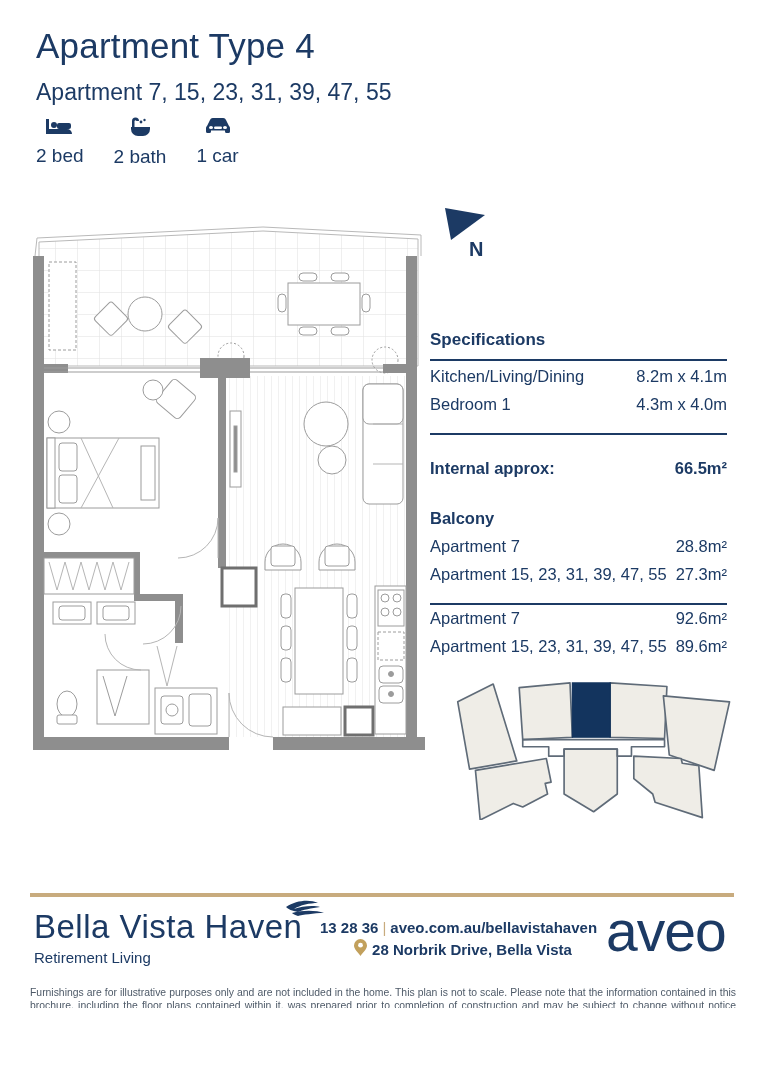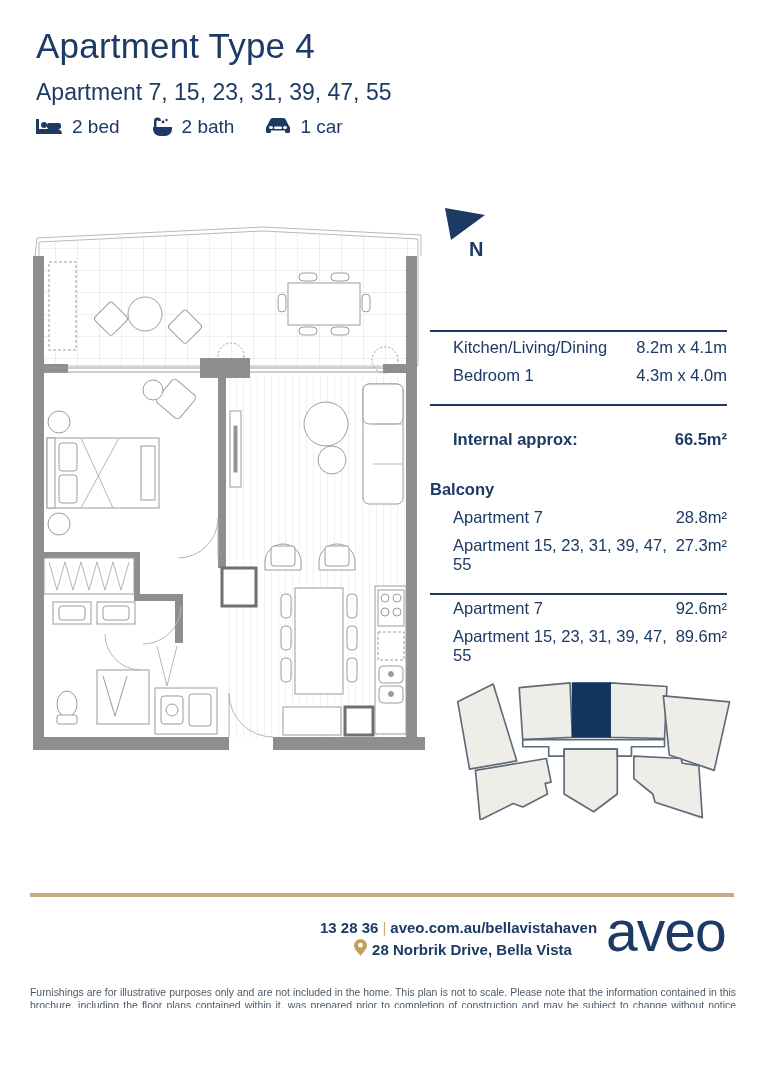--- a/index.html
+++ b/index.html
@@ -2,31 +2,31 @@
 <html><head>
 <meta charset="utf-8">
 <style>
   html,body{margin:0;padding:0;background:#ffffff;}
   .page{position:relative;width:764px;height:1008px;background:#ffffff;overflow:hidden;
         font-family:"Liberation Sans", sans-serif;color:#1c3a64;}
   
   .title{position:absolute;left:36px;top:26px;font-size:35px;font-weight:500;letter-spacing:.2px;}
   .subtitle{position:absolute;left:36px;top:79px;font-size:23px;font-weight:400;text-align:center;}
   .features{position:absolute;left:36px;top:116px;display:flex;gap:30px;align-items:center;font-size:19px;}
-  .feature{display:flex;align-items:center;gap:8px;}
+  .feature{display:flex;align-items:center;gap:8px;flex-direction:column;}
   .feature svg{display:block;}
   
   .floorplan{position:absolute;left:33px;top:226px;}
   .north{position:absolute;left:443px;top:200px;width:60px;height:66px;}
   .north .nlabel{position:absolute;left:26px;top:38px;font-size:20px;font-weight:bold;}
   
   .specs{position:absolute;left:430px;top:330px;width:297px;font-size:16.5px;}
   .specs .head{font-weight:bold;font-size:17px;padding-bottom:9px;}
   .rule{border:none;border-top:2.5px solid #1c3a64;margin:0;}
-  .spec-row{display:flex;justify-content:space-between;padding:4.5px 0;margin-left:23px;}
+  .spec-row{display:flex;justify-content:space-between;padding:4.5px 0;}
   .spec-row.bold{font-weight:bold;padding:24px 0;}
   .sec-head{font-weight:bold;padding:7px 0 4px 0;}
   .pad-top{padding-top:6px;}
   .pad-bot{padding-bottom:19px;}
   
   .locator{position:absolute;left:452px;top:664px;}
   
   .gold-rule{position:absolute;left:30px;top:893px;width:704px;height:4px;background:#c8ab7e;}
   .brand{position:absolute;left:34px;top:908px;}
   .brand .name{font-size:33px;letter-spacing:.5px;}
@@ -218,20 +218,21 @@
         <circle cx="364" cy="386" r="4"></circle>
       <rect x="345" y="406" width="26" height="28" stroke-dasharray="3,2"></rect>
       <rect x="346" y="440" width="24" height="17" rx="4"></rect>
       <circle cx="358" cy="448" r="2.5" fill="#9c9c9c"></circle>
       <rect x="346" y="460" width="24" height="17" rx="4"></rect>
       <circle cx="358" cy="468" r="2.5" fill="#9c9c9c"></circle>
     </g>
   </svg>
 
   <div class="specs">
+    <div class="head">Specifications</div>
     <hr class="rule">
     <div class="spec-row pad-top">
       <span>Kitchen/Living/Dining</span>
       <span>8.2m x 4.1m</span>
     </div>
     <div class="spec-row pad-bot">
       <span>Bedroom 1</span>
       <span>4.3m x 4.0m</span>
     </div>
     <hr class="rule">
@@ -268,20 +269,30 @@
       <polygon points="18,90 78,80 82,100 77,101 79,110 58,121 50,118 22,132"></polygon>
       <polygon points="93,72 138,72 138,110 118,125 93,110"></polygon>
       <polygon points="152,78 192,80 193,84 207,86 210,130 170,117 168,110 152,97"></polygon>
       <path d="M58,64 H178 V70 H150 V78 H138 V72 H93 V78 H80 V70 H58 z" fill="none"></path>
     </g>
     <polygon points="100,16 132,16 132,62 100,62" fill="#13345e" stroke="#13345e"></polygon>
   </svg>
 
   <div class="gold-rule"></div>
 
+  <div class="brand">
+    <span class="wave">
+      <svg width="60" height="22" viewBox="0 0 60 22">
+        <path d="M14,8 C24,1 38,0 46,4 C38,4 28,6 22,10 C30,7 42,6 48,8 C40,9 30,11 26,13 C20,12 16,10 14,8 z" fill="#1c3a64"></path>
+        <path d="M20,14 C30,11 44,11 52,14 C42,14 30,16 26,17 C23,16 21,15 20,14 z" fill="#1c3a64"></path>
+      </svg>
+    </span>
+    <div class="name">Bella Vista Haven</div>
+    <div class="sub">Retirement Living</div>
+  </div>
 
   <div class="contact">
     <div>
       <span>13 28 36</span><span class="sep">|</span><span>aveo.com.au/bellavistahaven</span>
     </div>
     <div class="line2">
       <span>
         <svg width="13" height="17" viewBox="0 0 13 17">
           <path d="M6.5,0 A6.5,6.5 0 0 1 13,6.5 C13,10.5 8.5,13.5 6.5,17 C4.5,13.5 0,10.5 0,6.5 A6.5,6.5 0 0 1 6.5,0 z" fill="#c2a05c"></path>
           <circle cx="6.5" cy="6.2" r="2.4" fill="#ffffff"></circle>

